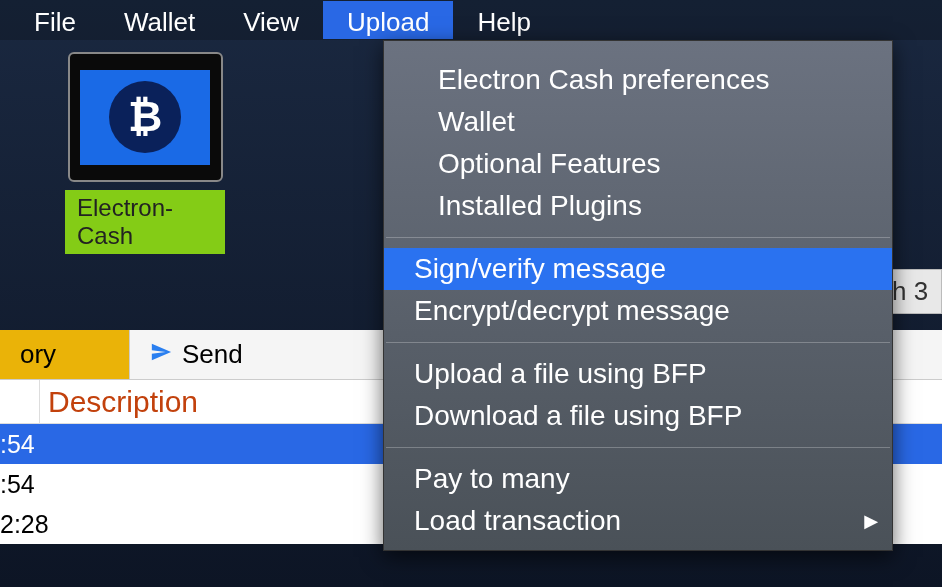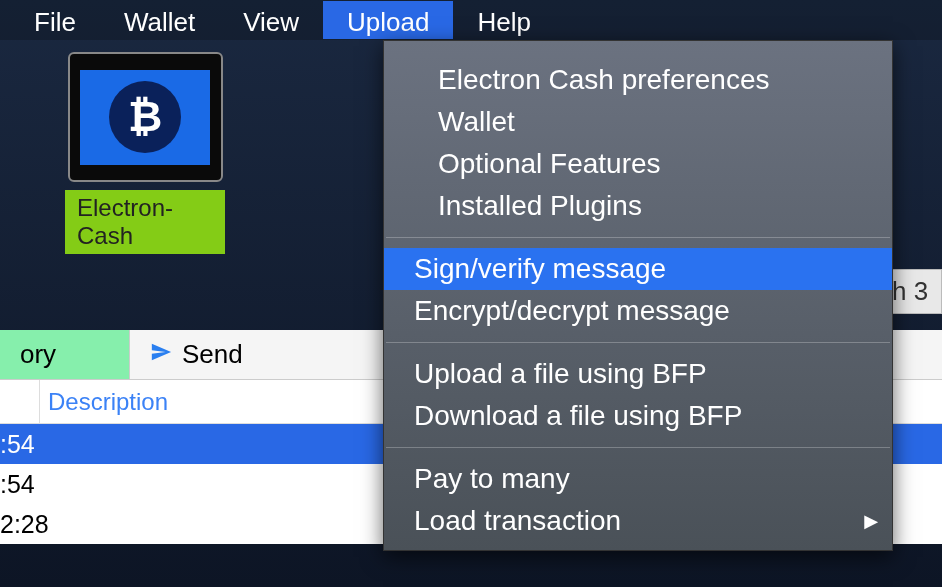--- a/index.html
+++ b/index.html
@@ -94,21 +94,21 @@
     }
     .tab {
       display: flex;
       align-items: center;
       padding: 0 20px;
       font-size: 26px;
       gap: 10px;
       background: #f5f5f5;
     }
     .tab.active {
-      background: #86efac;
+      background: #eab308;
     }
     .tab.first {
       border-right: 1px solid #ccc;
       width: 130px;
     }
     .tab.second {
       width: 255px;
       border-right: 1px solid #ccc;
     }
     .tab.rest {
@@ -127,22 +127,22 @@
       border-bottom: 1px solid #ddd;
       background: #fff;
     }
     .col-time {
       width: 40px;
       border-right: 1px solid #ddd;
       height: 100%;
     }
     .col-desc {
       padding-left: 8px;
-      font-size: 24px;
-      color: #3b82f6;
+      font-size: 30px;
+      color: #c2410c;
     }
     .table-row {
       display: flex;
       height: 40px;
       align-items: center;
       font-size: 25px;
     }
     .table-row.selected {
       background: #2968e5;
       color: #fff;

